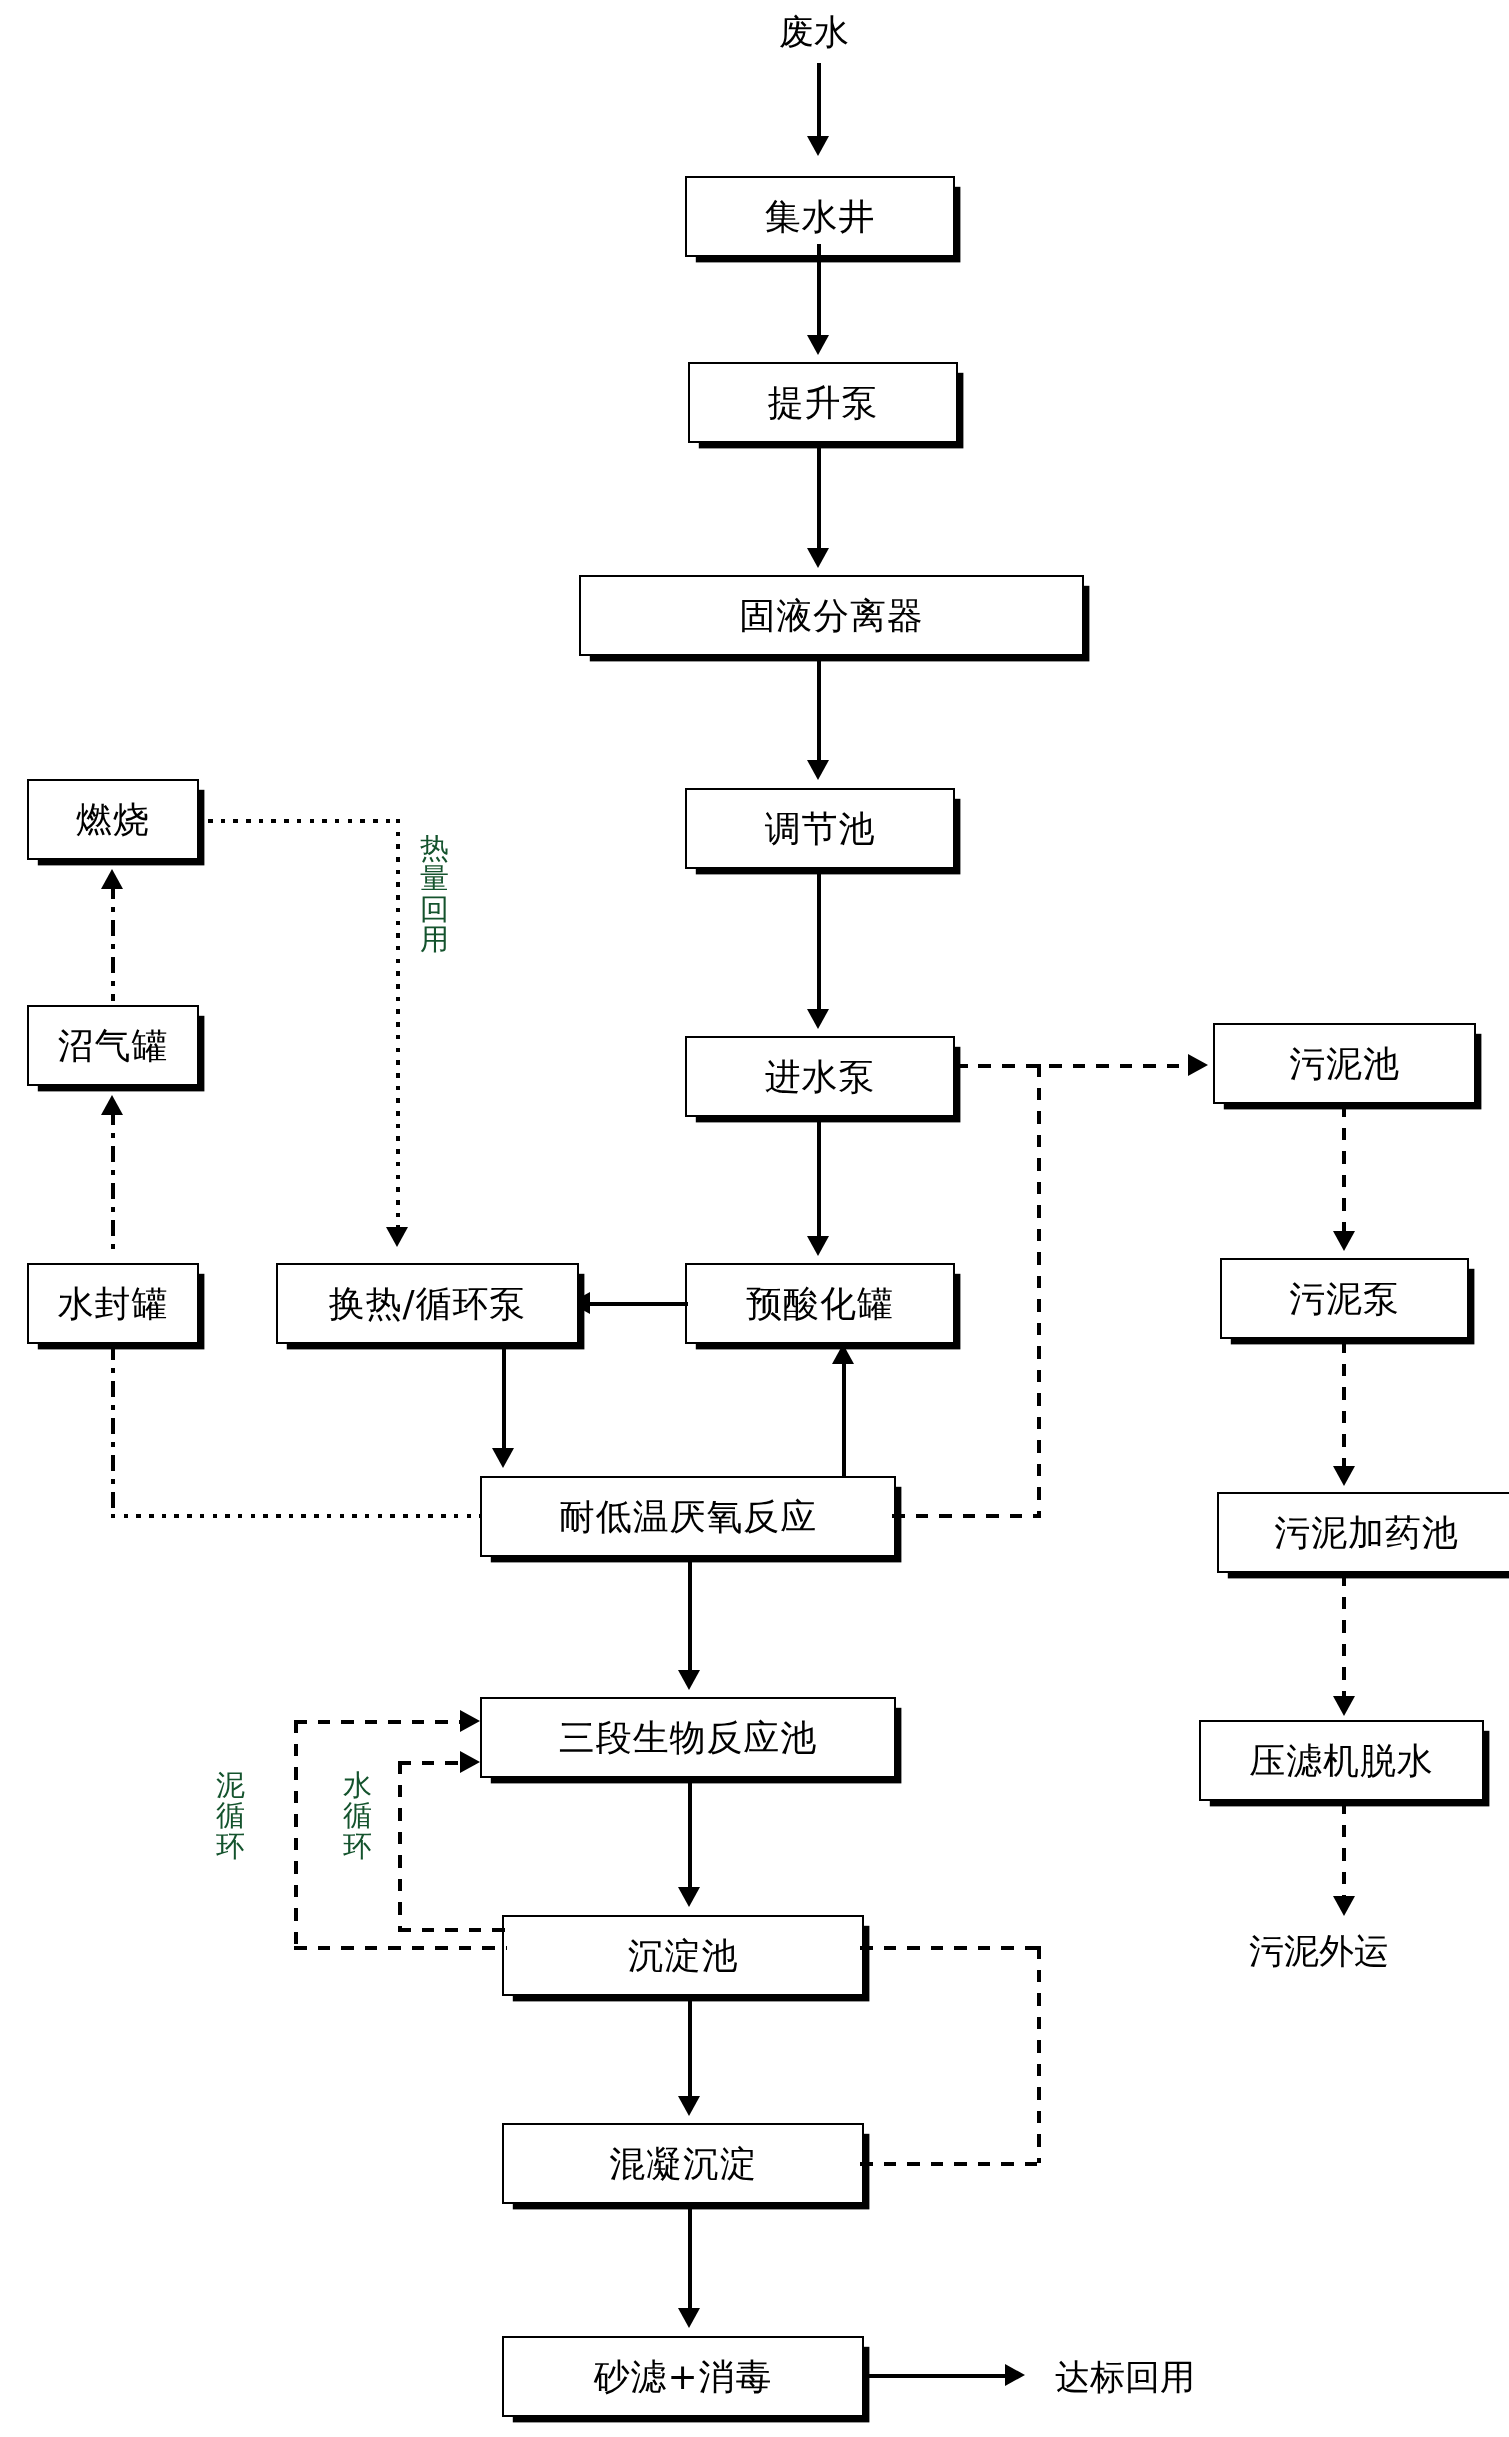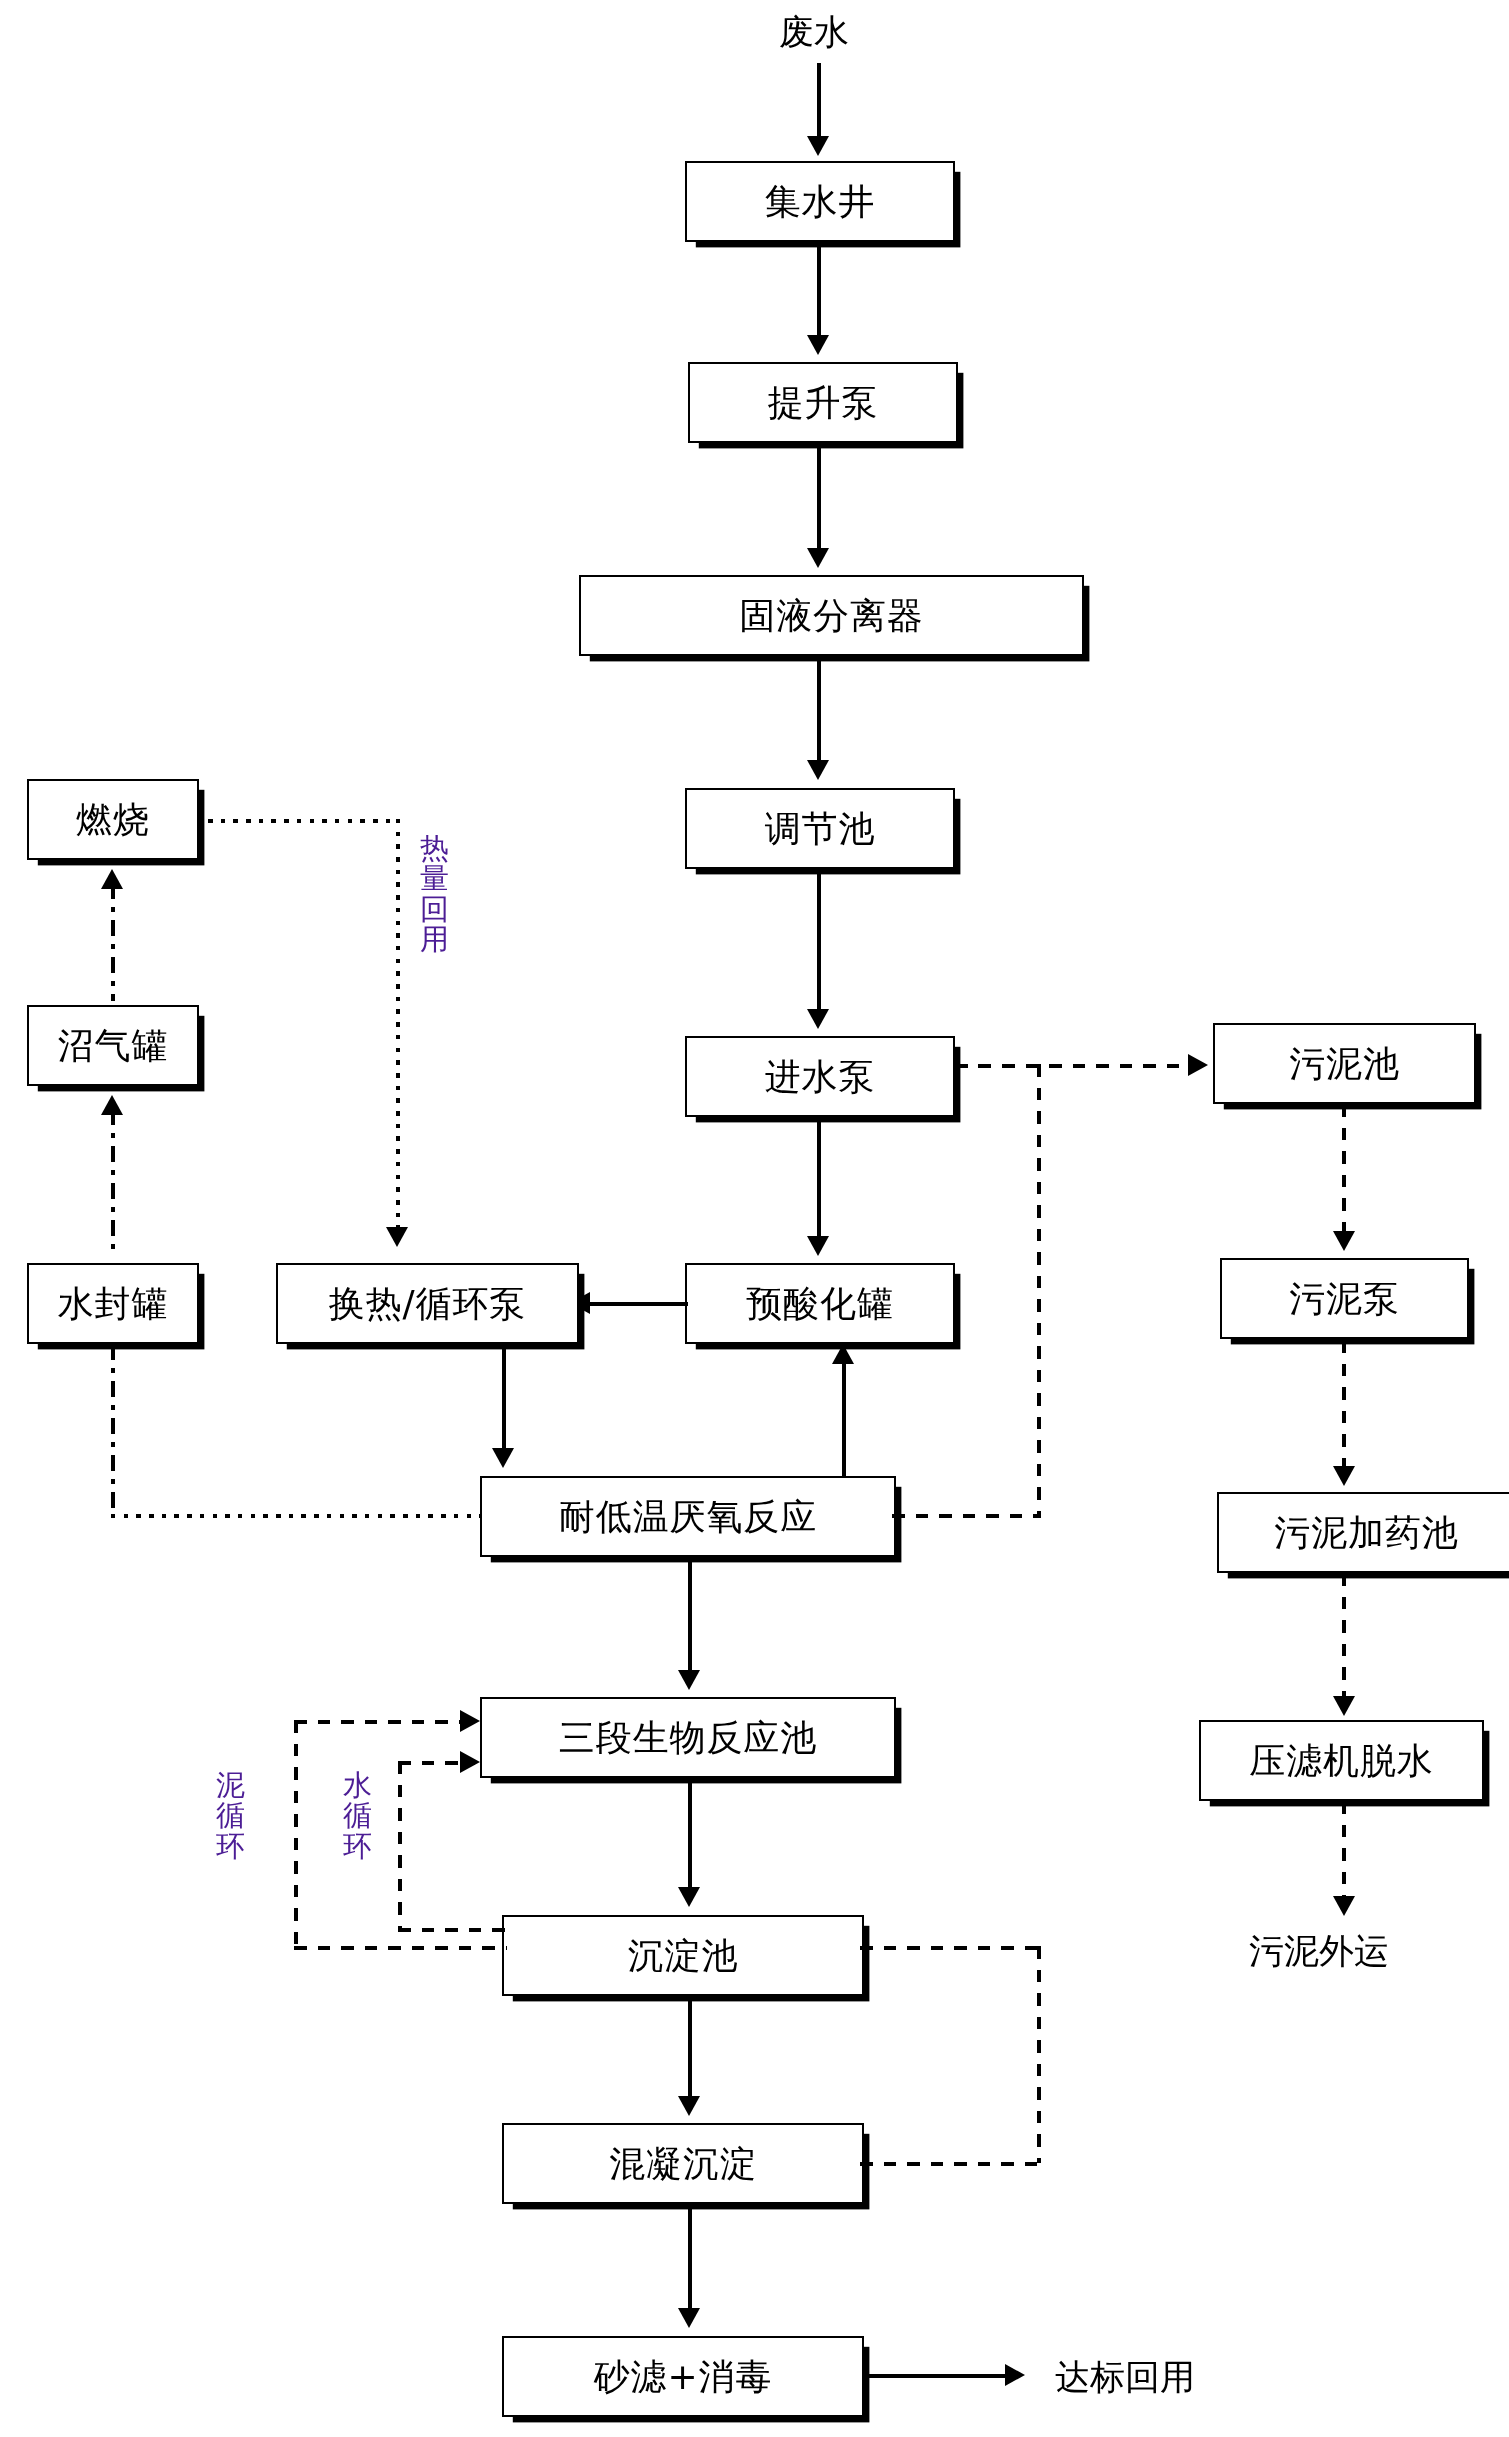--- a/index.html
+++ b/index.html
@@ -22,21 +22,21 @@
   }
   .label{
     position:absolute;
     font-size:35px;
     color:#000;
     white-space:nowrap;
   }
   .vlabel{
     position:absolute;
     font-size:29px;
-    color:#4c1d95;
+    color:#14532d;
     width:31px;
     line-height:1.05;
     text-align:center;
     word-break:break-all;
   }
 
   
   .ln{position:absolute;background:#000;}
   .vl{width:3.6px;}
   .hl{height:3.6px;}
@@ -62,21 +62,21 @@
 </style>
 </head>
 <body>
 
 <div id="sheet">
 
   <div class="label" style="left:779px;top:9px;">废水</div>
   <div class="ln vl" style="left:817px;top:63px;height:86px;"></div>
   <div class="arw arw-d" style="left:807px;top:136px;"></div>
 
-  <div class="node" style="left:685px;top:161px;width:270px;height:81px;">
+  <div class="node" style="left:685px;top:176px;width:270px;height:81px;">
     <span>集水井</span>
   </div>
   <div class="ln vl" style="left:817px;top:244px;height:100px;"></div>
   <div class="arw arw-d" style="left:807px;top:335px;"></div>
 
   <div class="node" style="left:688px;top:362px;width:270px;height:81px;">
     <span>提升泵</span>
   </div>
   <div class="ln vl" style="left:817px;top:444px;height:113px;"></div>
   <div class="arw arw-d" style="left:807px;top:548px;"></div>

